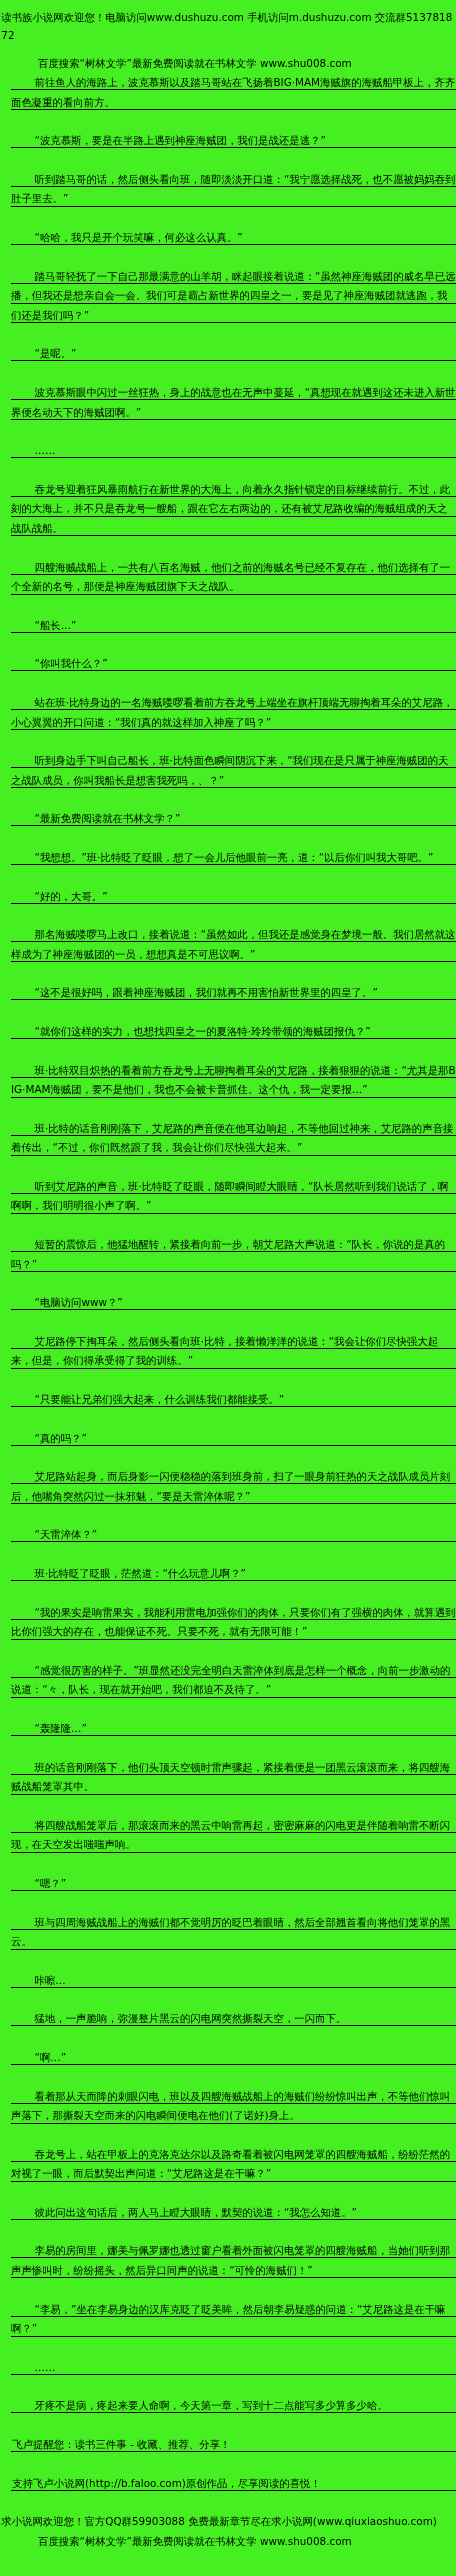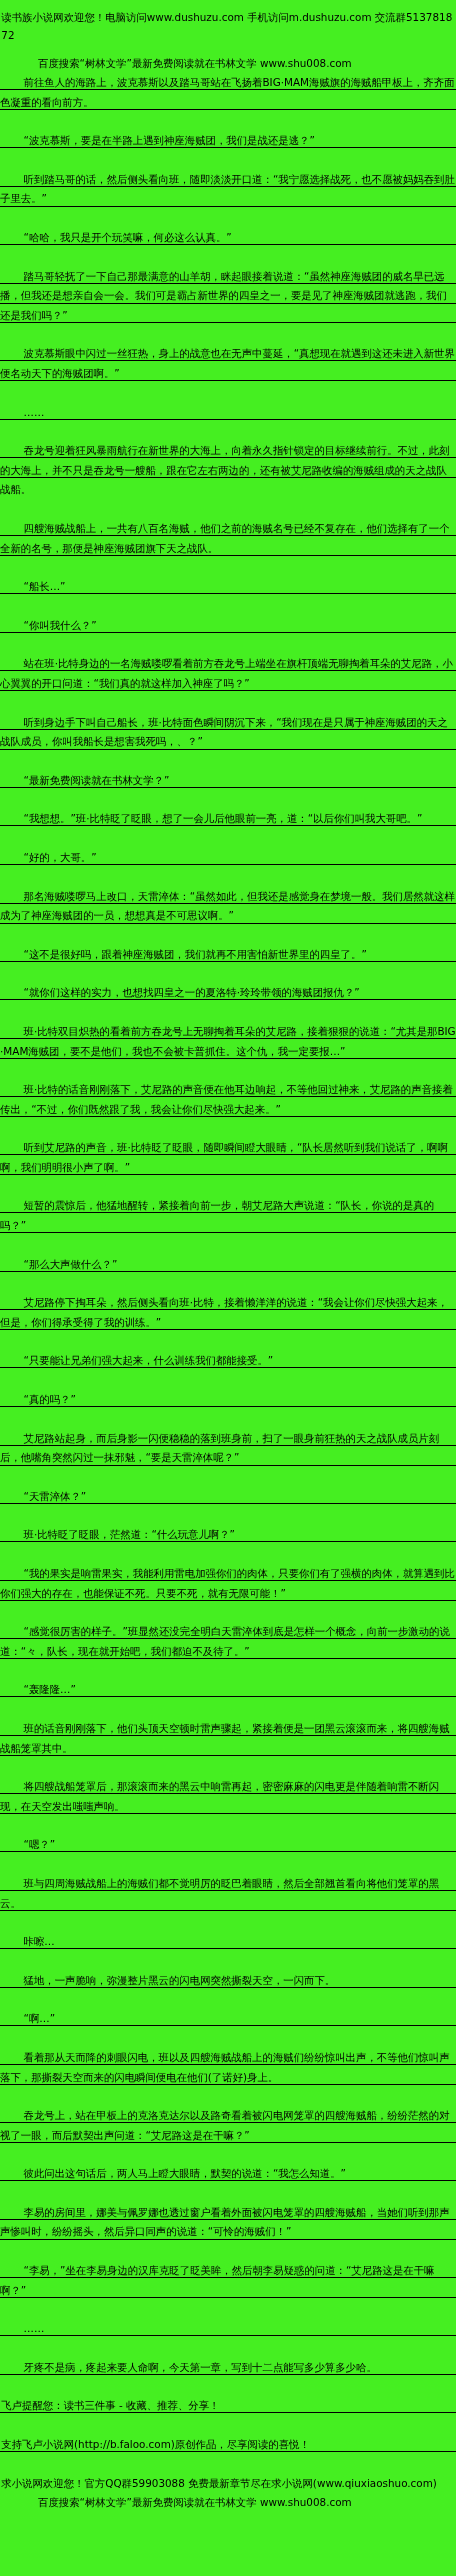--- a/index.html
+++ b/index.html
@@ -28,21 +28,21 @@
   .header-line2 {
     margin: 0 0 1.3px 0;
     padding-left: 38px;
     line-height: 18px;
     word-break: break-all;
   }
   .novel-body {
     width: 457px;
   }
   .para {
-    margin: 0 0 19px 0;
+    margin: 0 0 19px 11px;
     line-height: 19.6px;
     text-indent: 23.5px;
     word-break: break-all;
     
     background-image: repeating-linear-gradient(
       to bottom,
       transparent 0, transparent 16.3px,
       #000000 16.3px, #000000 17px,
       transparent 17px, transparent 19.6px
     );
@@ -73,39 +73,40 @@
 
   <p class="header-line2">百度搜索“树林文学”最新免费阅读就在书林文学 www.shu008.com</p>
 
   <div class="novel-body">
 
   <p class="para">前往鱼人的海路上，波克慕斯以及踏马哥站在飞扬着BIG·MAM海贼旗的海贼船甲板上，齐齐面色凝重的看向前方。</p>
       <p class="para">“波克慕斯，要是在半路上遇到神座海贼团，我们是战还是逃？”</p>
       <p class="para">听到踏马哥的话，然后侧头看向班，随即淡淡开口道：“我宁愿选择战死，也不愿被妈妈吞到肚子里去。”</p>
       <p class="para">“哈哈，我只是开个玩笑嘛，何必这么认真。”</p>
       <p class="para">踏马哥轻抚了一下自己那最满意的山羊胡，眯起眼接着说道：“虽然神座海贼团的威名早已远播，但我还是想亲自会一会。我们可是霸占新世界的四皇之一，要是见了神座海贼团就逃跑，我们还是我们吗？”</p>
+      <p class="para">“是呢。”</p>
       <p class="para">波克慕斯眼中闪过一丝狂热，身上的战意也在无声中蔓延，“真想现在就遇到这还未进入新世界便名动天下的海贼团啊。”</p>
       <p class="para">……</p>
       <p class="para">吞龙号迎着狂风暴雨航行在新世界的大海上，向着永久指针锁定的目标继续前行。不过，此刻的大海上，并不只是吞龙号一艘船，跟在它左右两边的，还有被艾尼路收编的海贼组成的天之战队战船。</p>
       <p class="para">四艘海贼战船上，一共有八百名海贼，他们之前的海贼名号已经不复存在，他们选择有了一个全新的名号，那便是神座海贼团旗下天之战队。</p>
       <p class="para">“船长…”</p>
       <p class="para">“你叫我什么？”</p>
       <p class="para">站在班·比特身边的一名海贼喽啰看着前方吞龙号上端坐在旗杆顶端无聊掏着耳朵的艾尼路，小心翼翼的开口问道：“我们真的就这样加入神座了吗？”</p>
       <p class="para">听到身边手下叫自己船长，班·比特面色瞬间阴沉下来，“我们现在是只属于神座海贼团的天之战队成员，你叫我船长是想害我死吗，、？”</p>
       <p class="para">“最新免费阅读就在书林文学？”</p>
       <p class="para">“我想想。”班·比特眨了眨眼，想了一会儿后他眼前一亮，道：“以后你们叫我大哥吧。”</p>
       <p class="para">“好的，大哥。”</p>
-      <p class="para">那名海贼喽啰马上改口，天雷淬体：“虽然如此，但我还是感觉身在梦境一般。我们居然就这样成为了神座海贼团的一员，想想真是不可思议啊。”</p>
+      <p class="para">那名海贼喽啰马上改口，接着说道：“虽然如此，但我还是感觉身在梦境一般。我们居然就这样成为了神座海贼团的一员，想想真是不可思议啊。”</p>
       <p class="para">“这不是很好吗，跟着神座海贼团，我们就再不用害怕新世界里的四皇了。”</p>
       <p class="para">“就你们这样的实力，也想找四皇之一的夏洛特·玲玲带领的海贼团报仇？”</p>
       <p class="para">班·比特双目炽热的看着前方吞龙号上无聊掏着耳朵的艾尼路，接着狠狠的说道：“尤其是那BIG·MAM海贼团，要不是他们，我也不会被卡普抓住。这个仇，我一定要报…”</p>
       <p class="para">班·比特的话音刚刚落下，艾尼路的声音便在他耳边响起，不等他回过神来，艾尼路的声音接着传出，“不过，你们既然跟了我，我会让你们尽快强大起来。”</p>
       <p class="para">听到艾尼路的声音，班·比特眨了眨眼，随即瞬间瞪大眼睛，“队长居然听到我们说话了，啊啊啊，我们明明很小声了啊。”</p>
       <p class="para">短暂的震惊后，他猛地醒转，紧接着向前一步，朝艾尼路大声说道：“队长，你说的是真的吗？”</p>
-      <p class="para">“那么大声做什么？”</p>
+      <p class="para">“电脑访问www？”</p>
       <p class="para">艾尼路停下掏耳朵，然后侧头看向班·比特，接着懒洋洋的说道：“我会让你们尽快强大起来，但是，你们得承受得了我的训练。”</p>
       <p class="para">“只要能让兄弟们强大起来，什么训练我们都能接受。”</p>
       <p class="para">“真的吗？”</p>
       <p class="para">艾尼路站起身，而后身影一闪便稳稳的落到班身前，扫了一眼身前狂热的天之战队成员片刻后，他嘴角突然闪过一抹邪魅，“要是天雷淬体呢？”</p>
       <p class="para">“天雷淬体？”</p>
       <p class="para">班·比特眨了眨眼，茫然道：“什么玩意儿啊？”</p>
       <p class="para">“我的果实是响雷果实，我能利用雷电加强你们的肉体，只要你们有了强横的肉体，就算遇到比你们强大的存在，也能保证不死。只要不死，就有无限可能！”</p>
       <p class="para">“感觉很厉害的样子。”班显然还没完全明白天雷淬体到底是怎样一个概念，向前一步激动的说道：“々，队长，现在就开始吧，我们都迫不及待了。”</p>
       <p class="para">“轰隆隆…”</p>
       <p class="para">班的话音刚刚落下，他们头顶天空顿时雷声骤起，紧接着便是一团黑云滚滚而来，将四艘海贼战船笼罩其中。</p>

